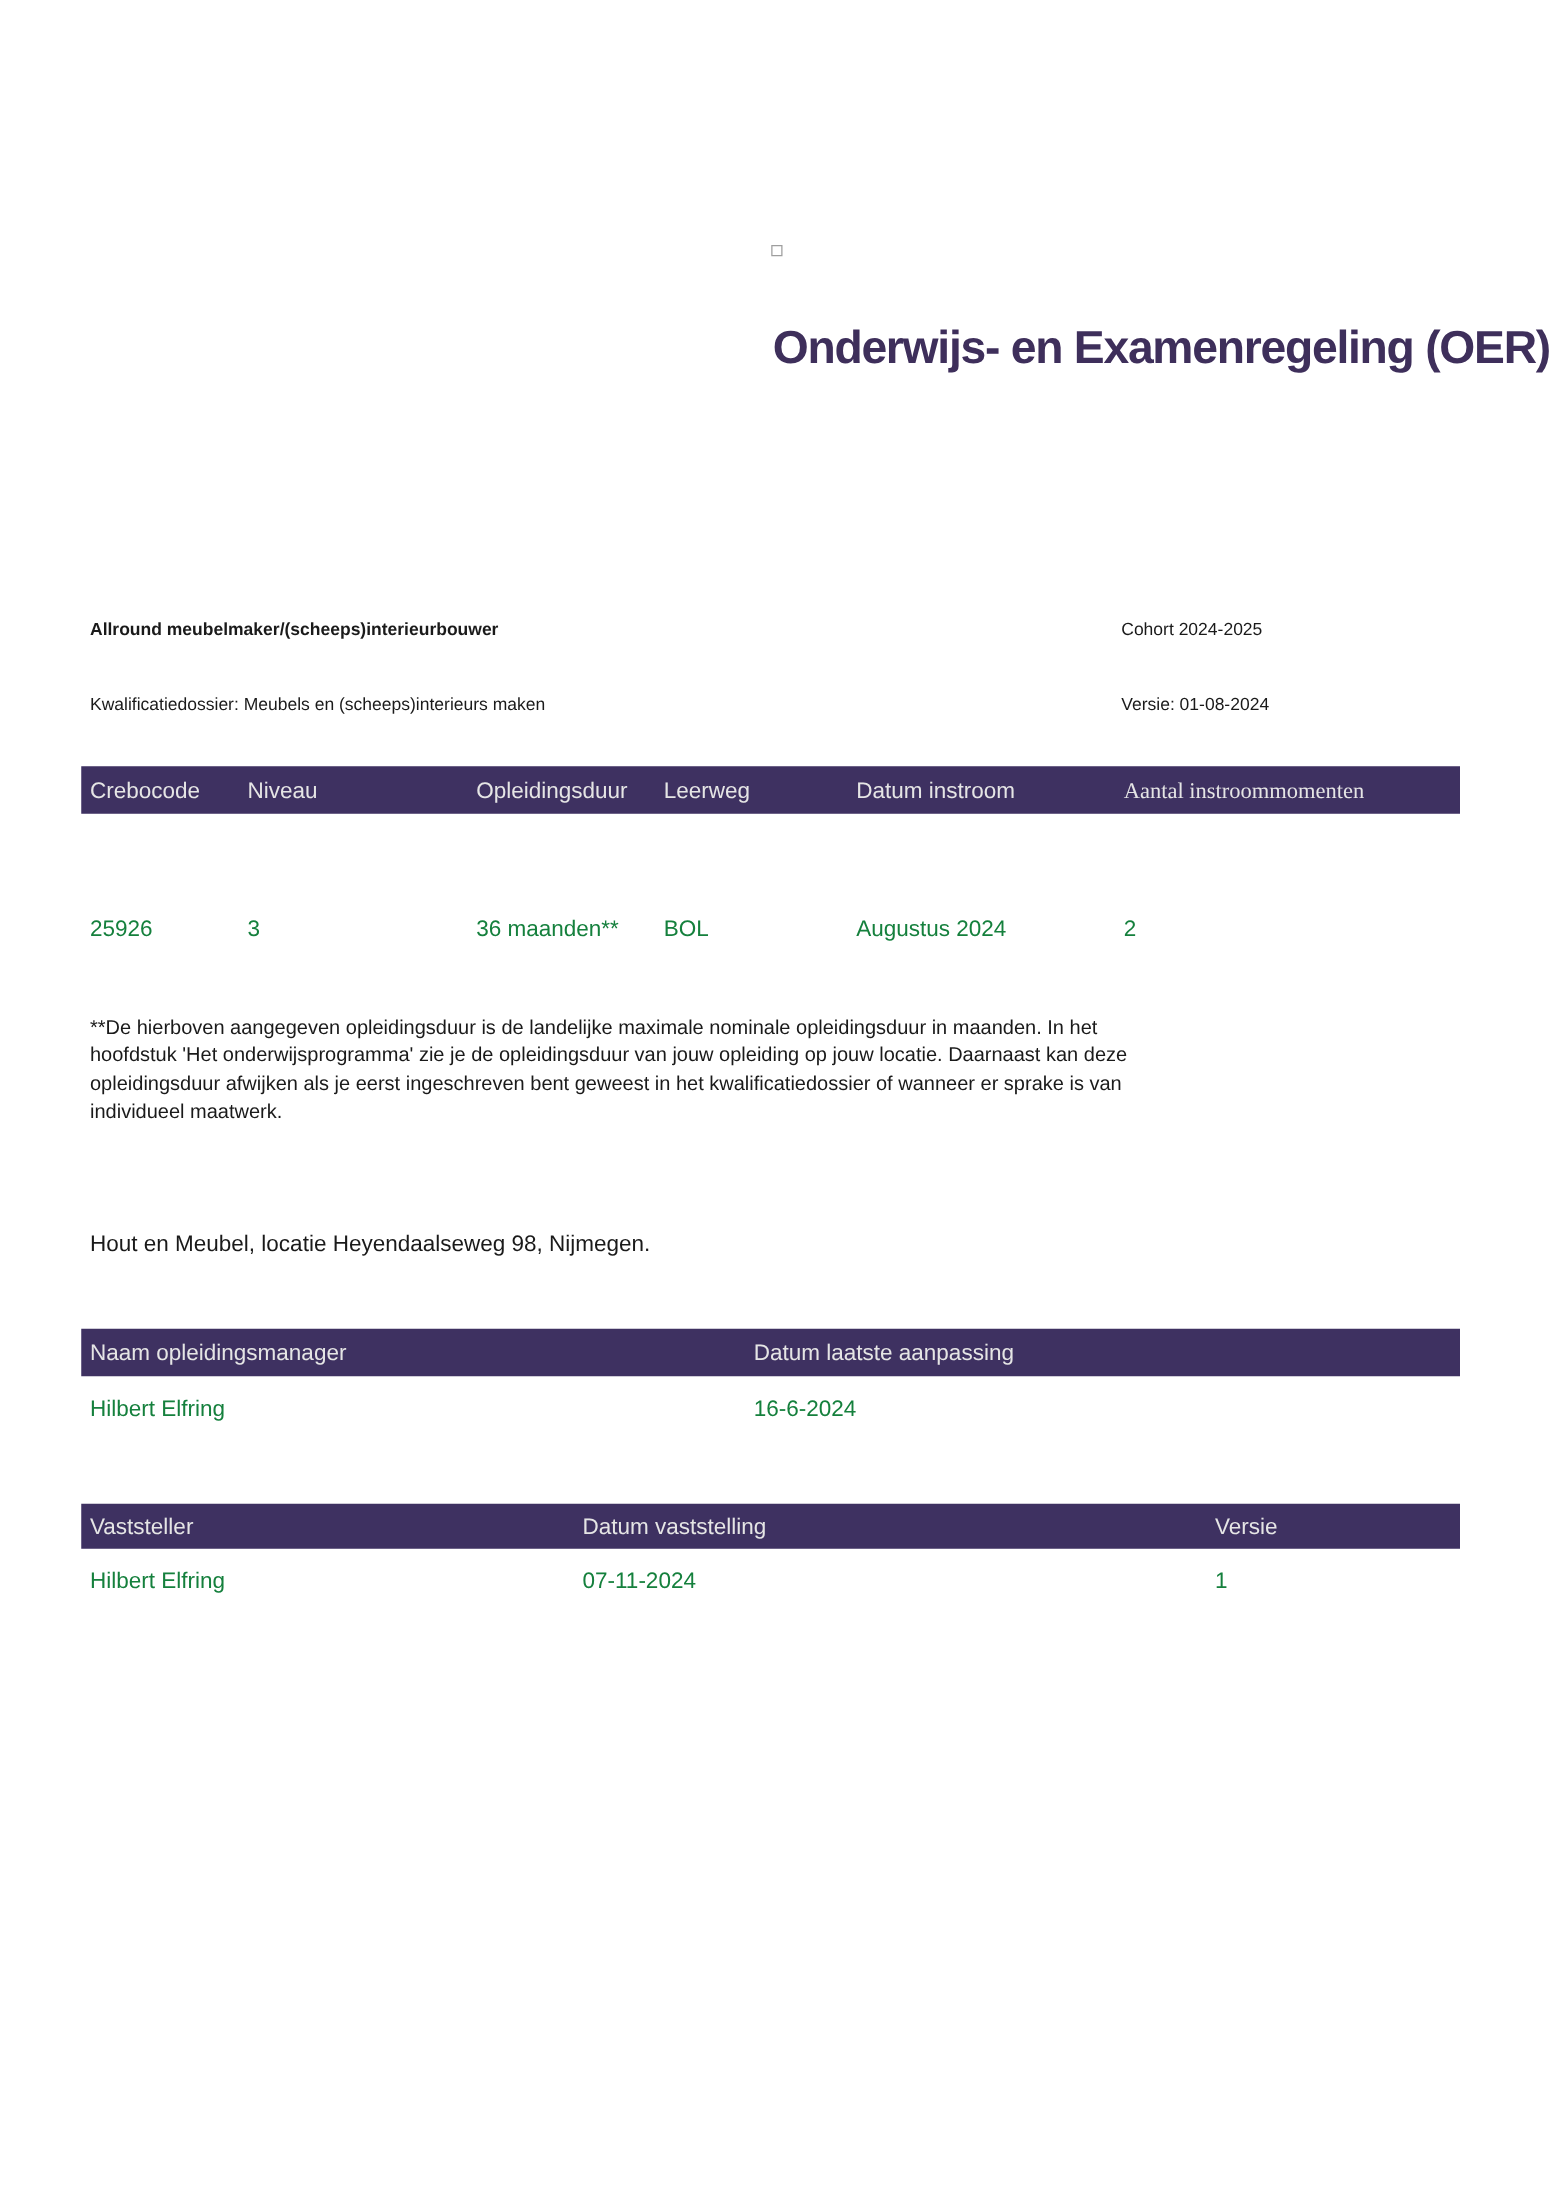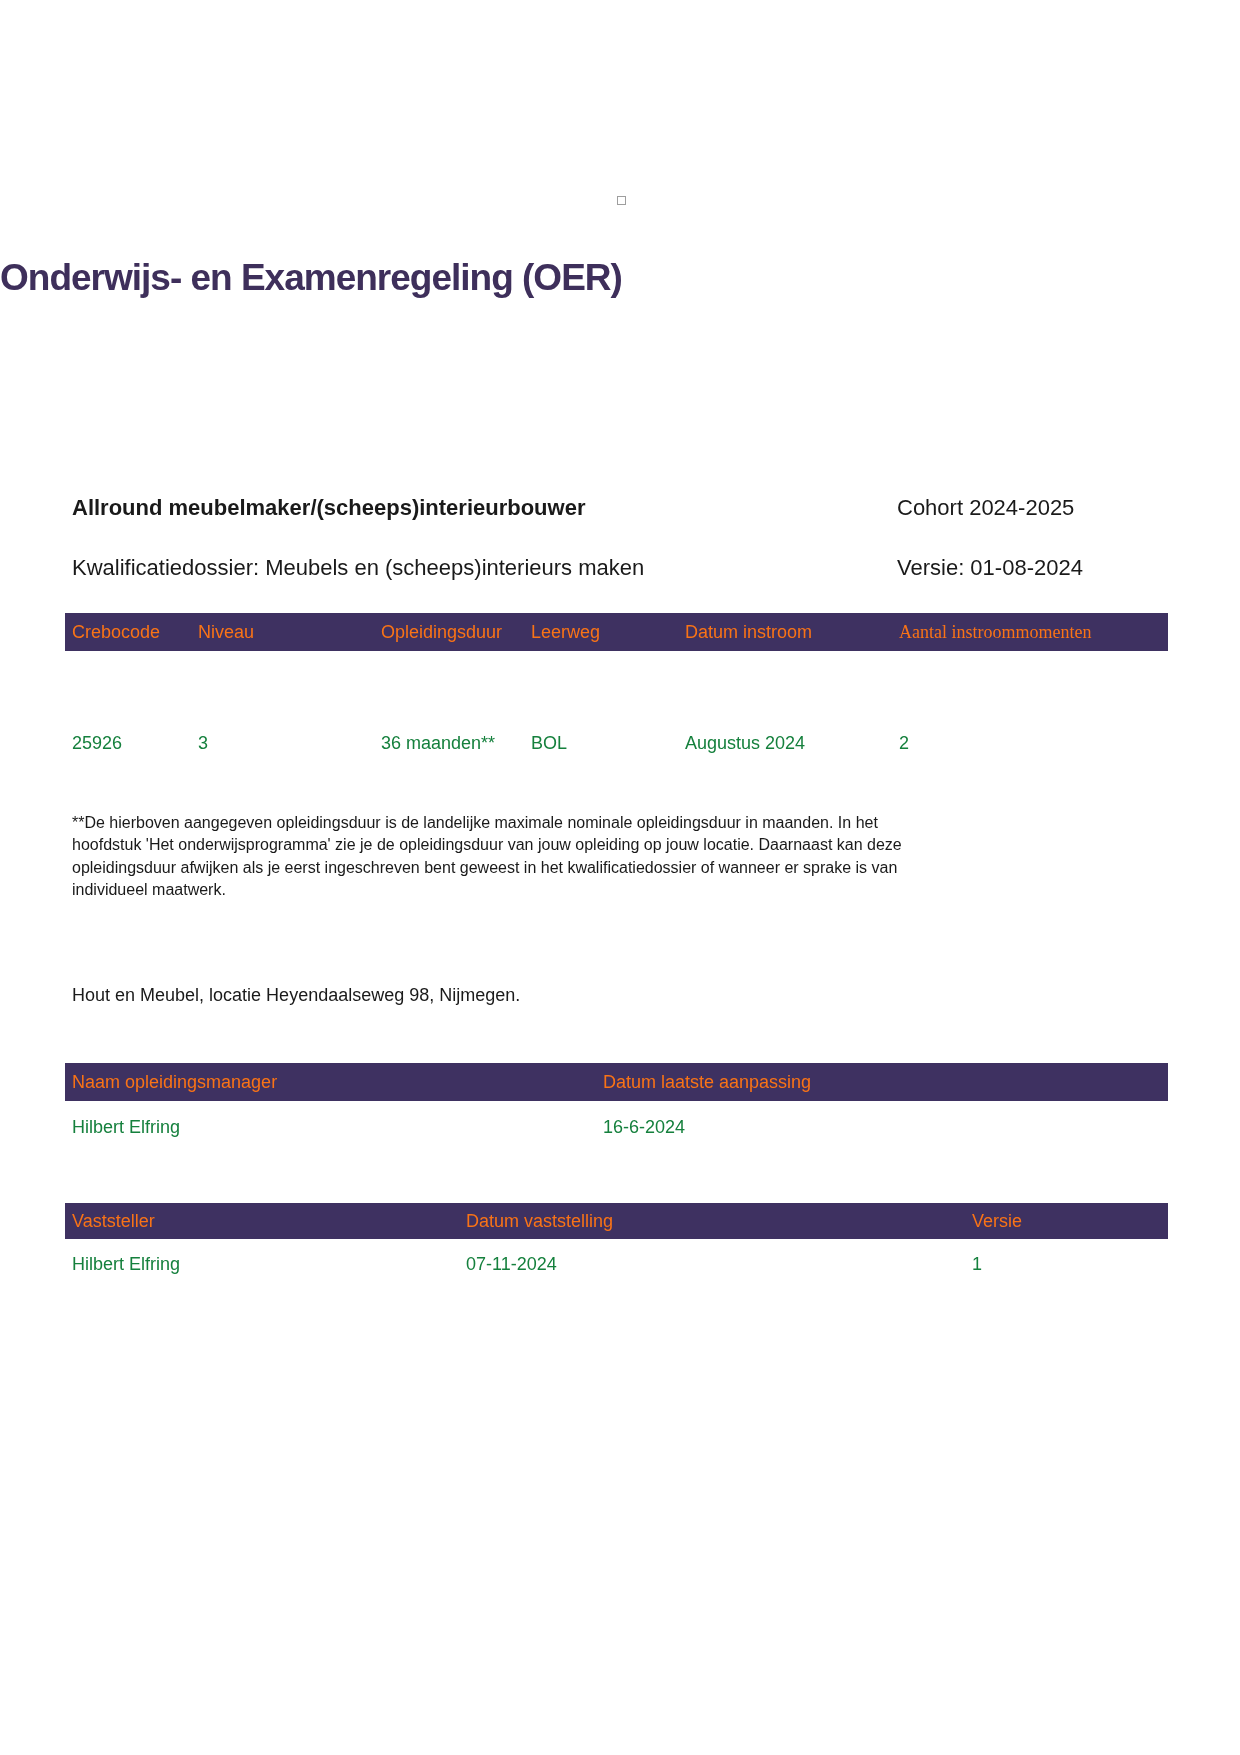--- a/index.html
+++ b/index.html
@@ -22,43 +22,43 @@
     width: 7px;
     height: 7px;
     border: 1px solid #9e9e9e;
     background: #ffffff;
   }
 
   .doc-title {
     left: 0;
     top: 257px;
     width: 1240px;
-    text-align: left;
+    text-align: right;
     font-size: 37px;
     font-weight: bold;
     letter-spacing: -1px;
     color: #3e2f5b;
     white-space: nowrap;
   }
 
-  .info-line { font-size: 22px; white-space: nowrap; }
+  .info-line { font-size: 14px; white-space: nowrap; }
   .bold { font-weight: bold; }
 
   .bar {
     left: 65px;
     width: 1103px;
     height: 38px;
     background: #3e3161;
   }
   .bar .cell {
     position: absolute;
     top: 0;
     height: 38px;
     line-height: 38px;
-    color: #f97316;
+    color: #e5e5e5;
     font-size: 18px;
     white-space: nowrap;
   }
   .rowtext .cell {
     position: absolute;
     top: 0;
     font-size: 18px;
     white-space: nowrap;
     color: #15803d;
   }

